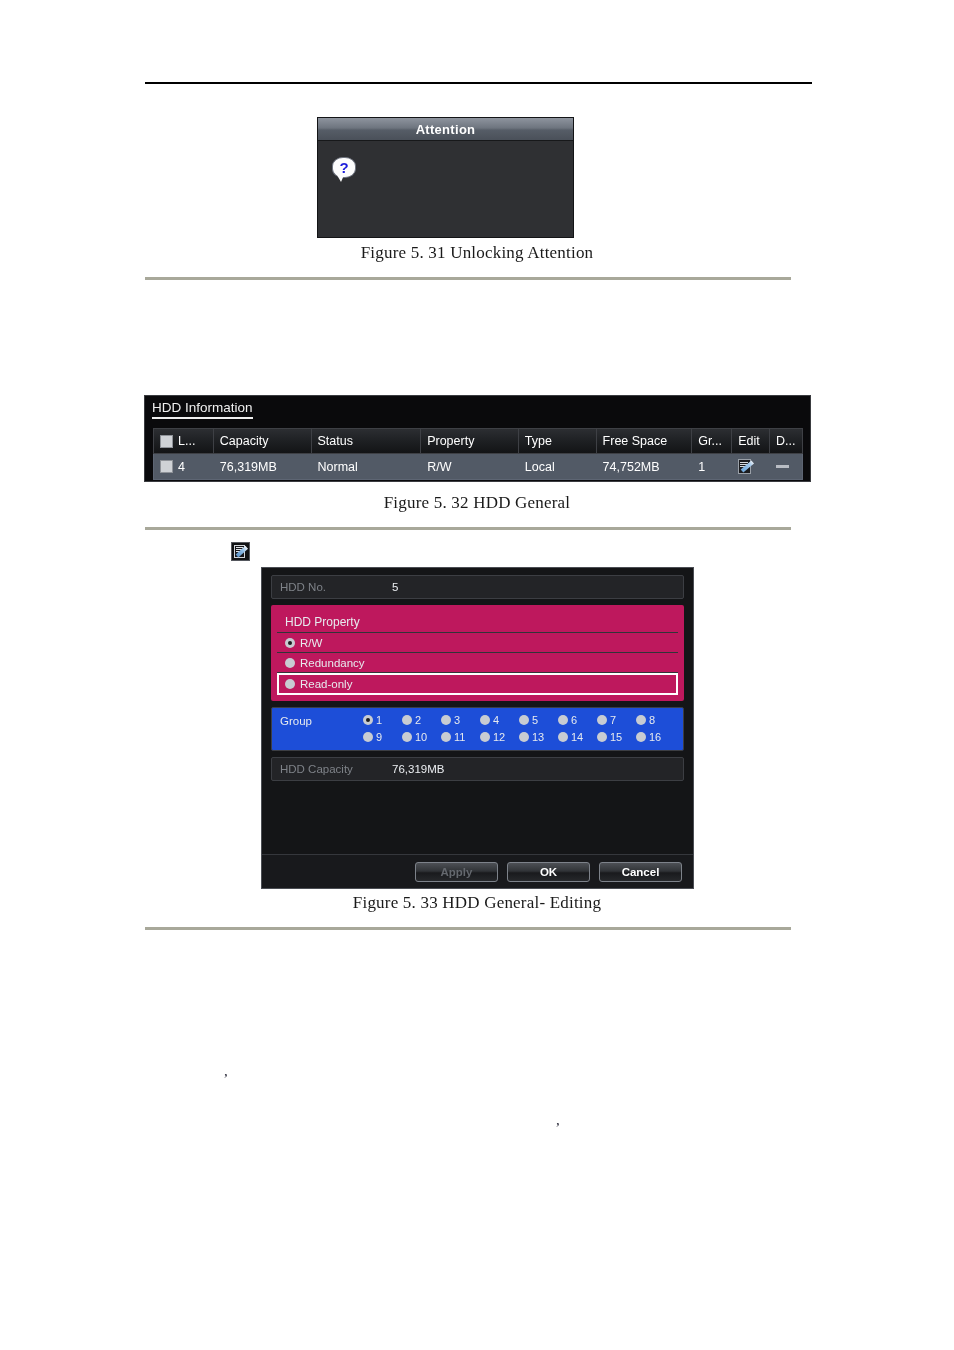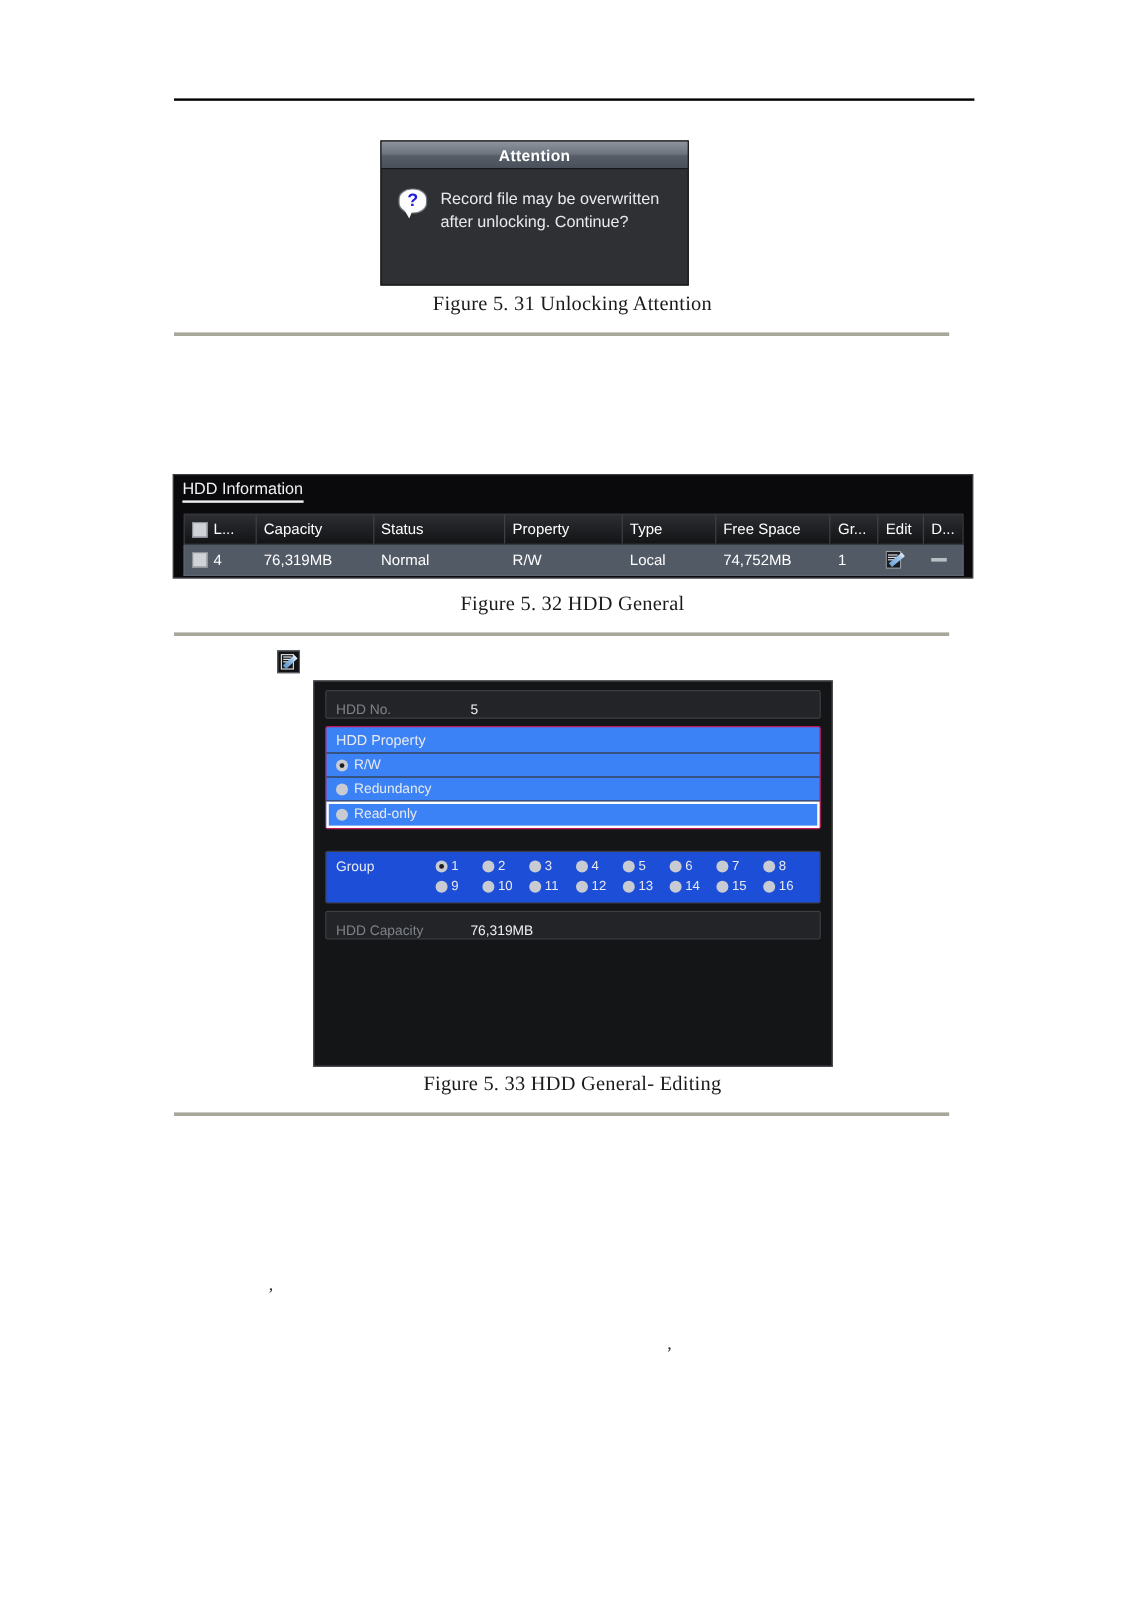--- a/index.html
+++ b/index.html
@@ -290,37 +290,37 @@
     padding: 7px 9px 0 9px;
   }
   .field-group {
     background: #232427;
     border: 1px solid #3c3e43;
     border-radius: 2px;
     margin-bottom: 6px;
   }
   .field-row {
     height: 22px;
-    display: flex; align-items: flex-end;
+    display: flex; align-items: center;
   }
   .field-label {
     width: 120px;
     font-size: 11.5px;
     color: #7e8288;
     padding-left: 8px;
   }
   .field-value {
     font-size: 11.5px;
     color: #eceff2;
   }
   .prop-group {
-    background: #3b82f6;
-    border: 1px solid #be185d;
+    background: #be185d;
+    border: 6px solid #be185d;
     border-radius: 2px;
-    margin-bottom: 18px;
+    margin-bottom: 6px;
   }
   .prop-header {
     height: 22px;
     display: flex; align-items: center;
     padding-left: 8px;
     font-size: 12px;
     color: #e7eaee;
     border-bottom: 1px solid #323438;
   }
   .radio-row {
@@ -414,21 +414,20 @@
 <div class="attention-dialog">
   <div class="attention-titlebar">
     <span class="attention-title">Attention</span>
   </div>
   <div class="attention-body">
     <span class="qmark-icon">
       <span class="qmark-bubble"></span>
       <span class="qmark-tail"></span>
       <span class="qmark-glyph">?</span>
     </span>
-    <span class="attention-text">Record file may be overwritten after unlocking. Continue?</span>
   </div>
 </div>
 
 <div class="caption" style="top:243px;">Figure 5. 31 Unlocking Attention</div>
 <div class="hrule-grey" style="top:277px;"></div>
 
 <div class="hdd-panel">
   <div class="hdd-panel-title">HDD Information</div>
 
   <div class="hdd-table">
@@ -590,19 +589,24 @@
     <div class="field-group">
       <div class="field-row">
         <span class="field-label">HDD Capacity</span>
         <span class="field-value">76,319MB</span>
       </div>
     </div>
 
     <div class="hddset-spacer"></div>
   </div>
 
+  <div class="hddset-footer">
+    <div class="dlg-btn disabled">Apply</div>
+    <div class="dlg-btn">OK</div>
+    <div class="dlg-btn">Cancel</div>
+  </div>
 </div>
 
 <div class="caption" style="top:893px;">Figure 5. 33 HDD General- Editing</div>
 <div class="hrule-grey" style="top:927px;"></div>
 
 <div class="stray-comma" style="left:224px; top:1064px;">,</div>
 <div class="stray-comma" style="left:556px; top:1113px;">,</div>
 
 </body></html>

